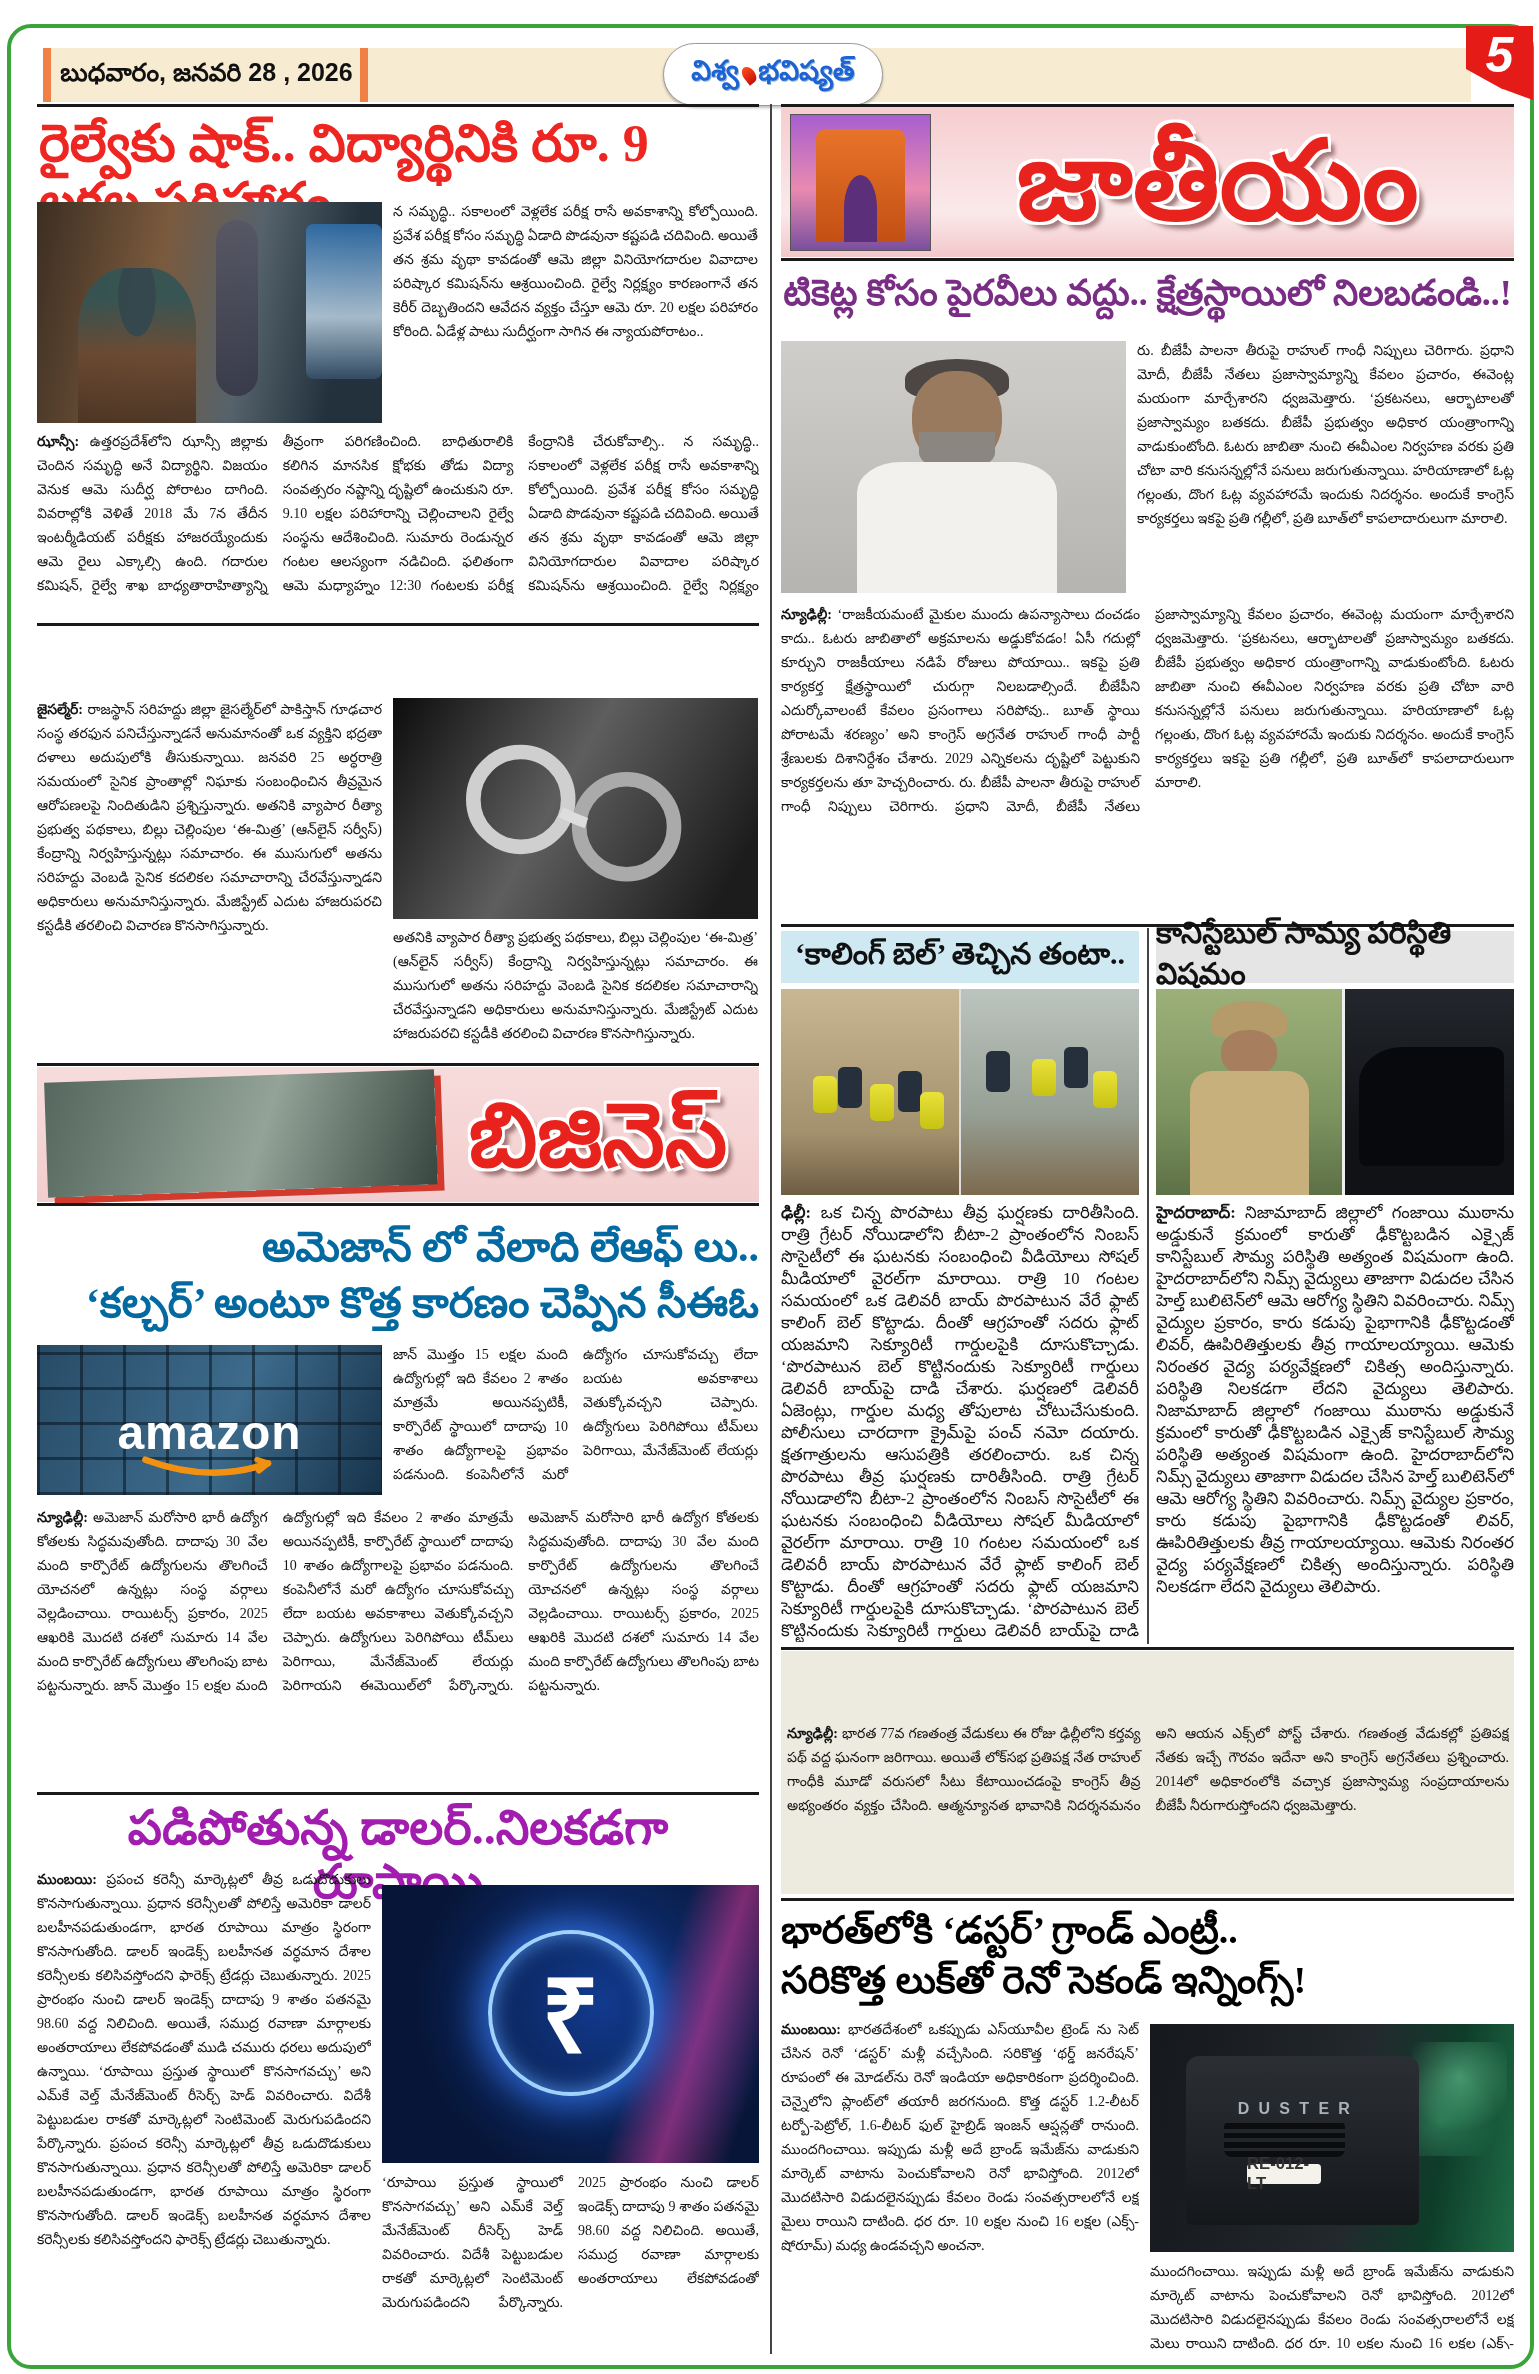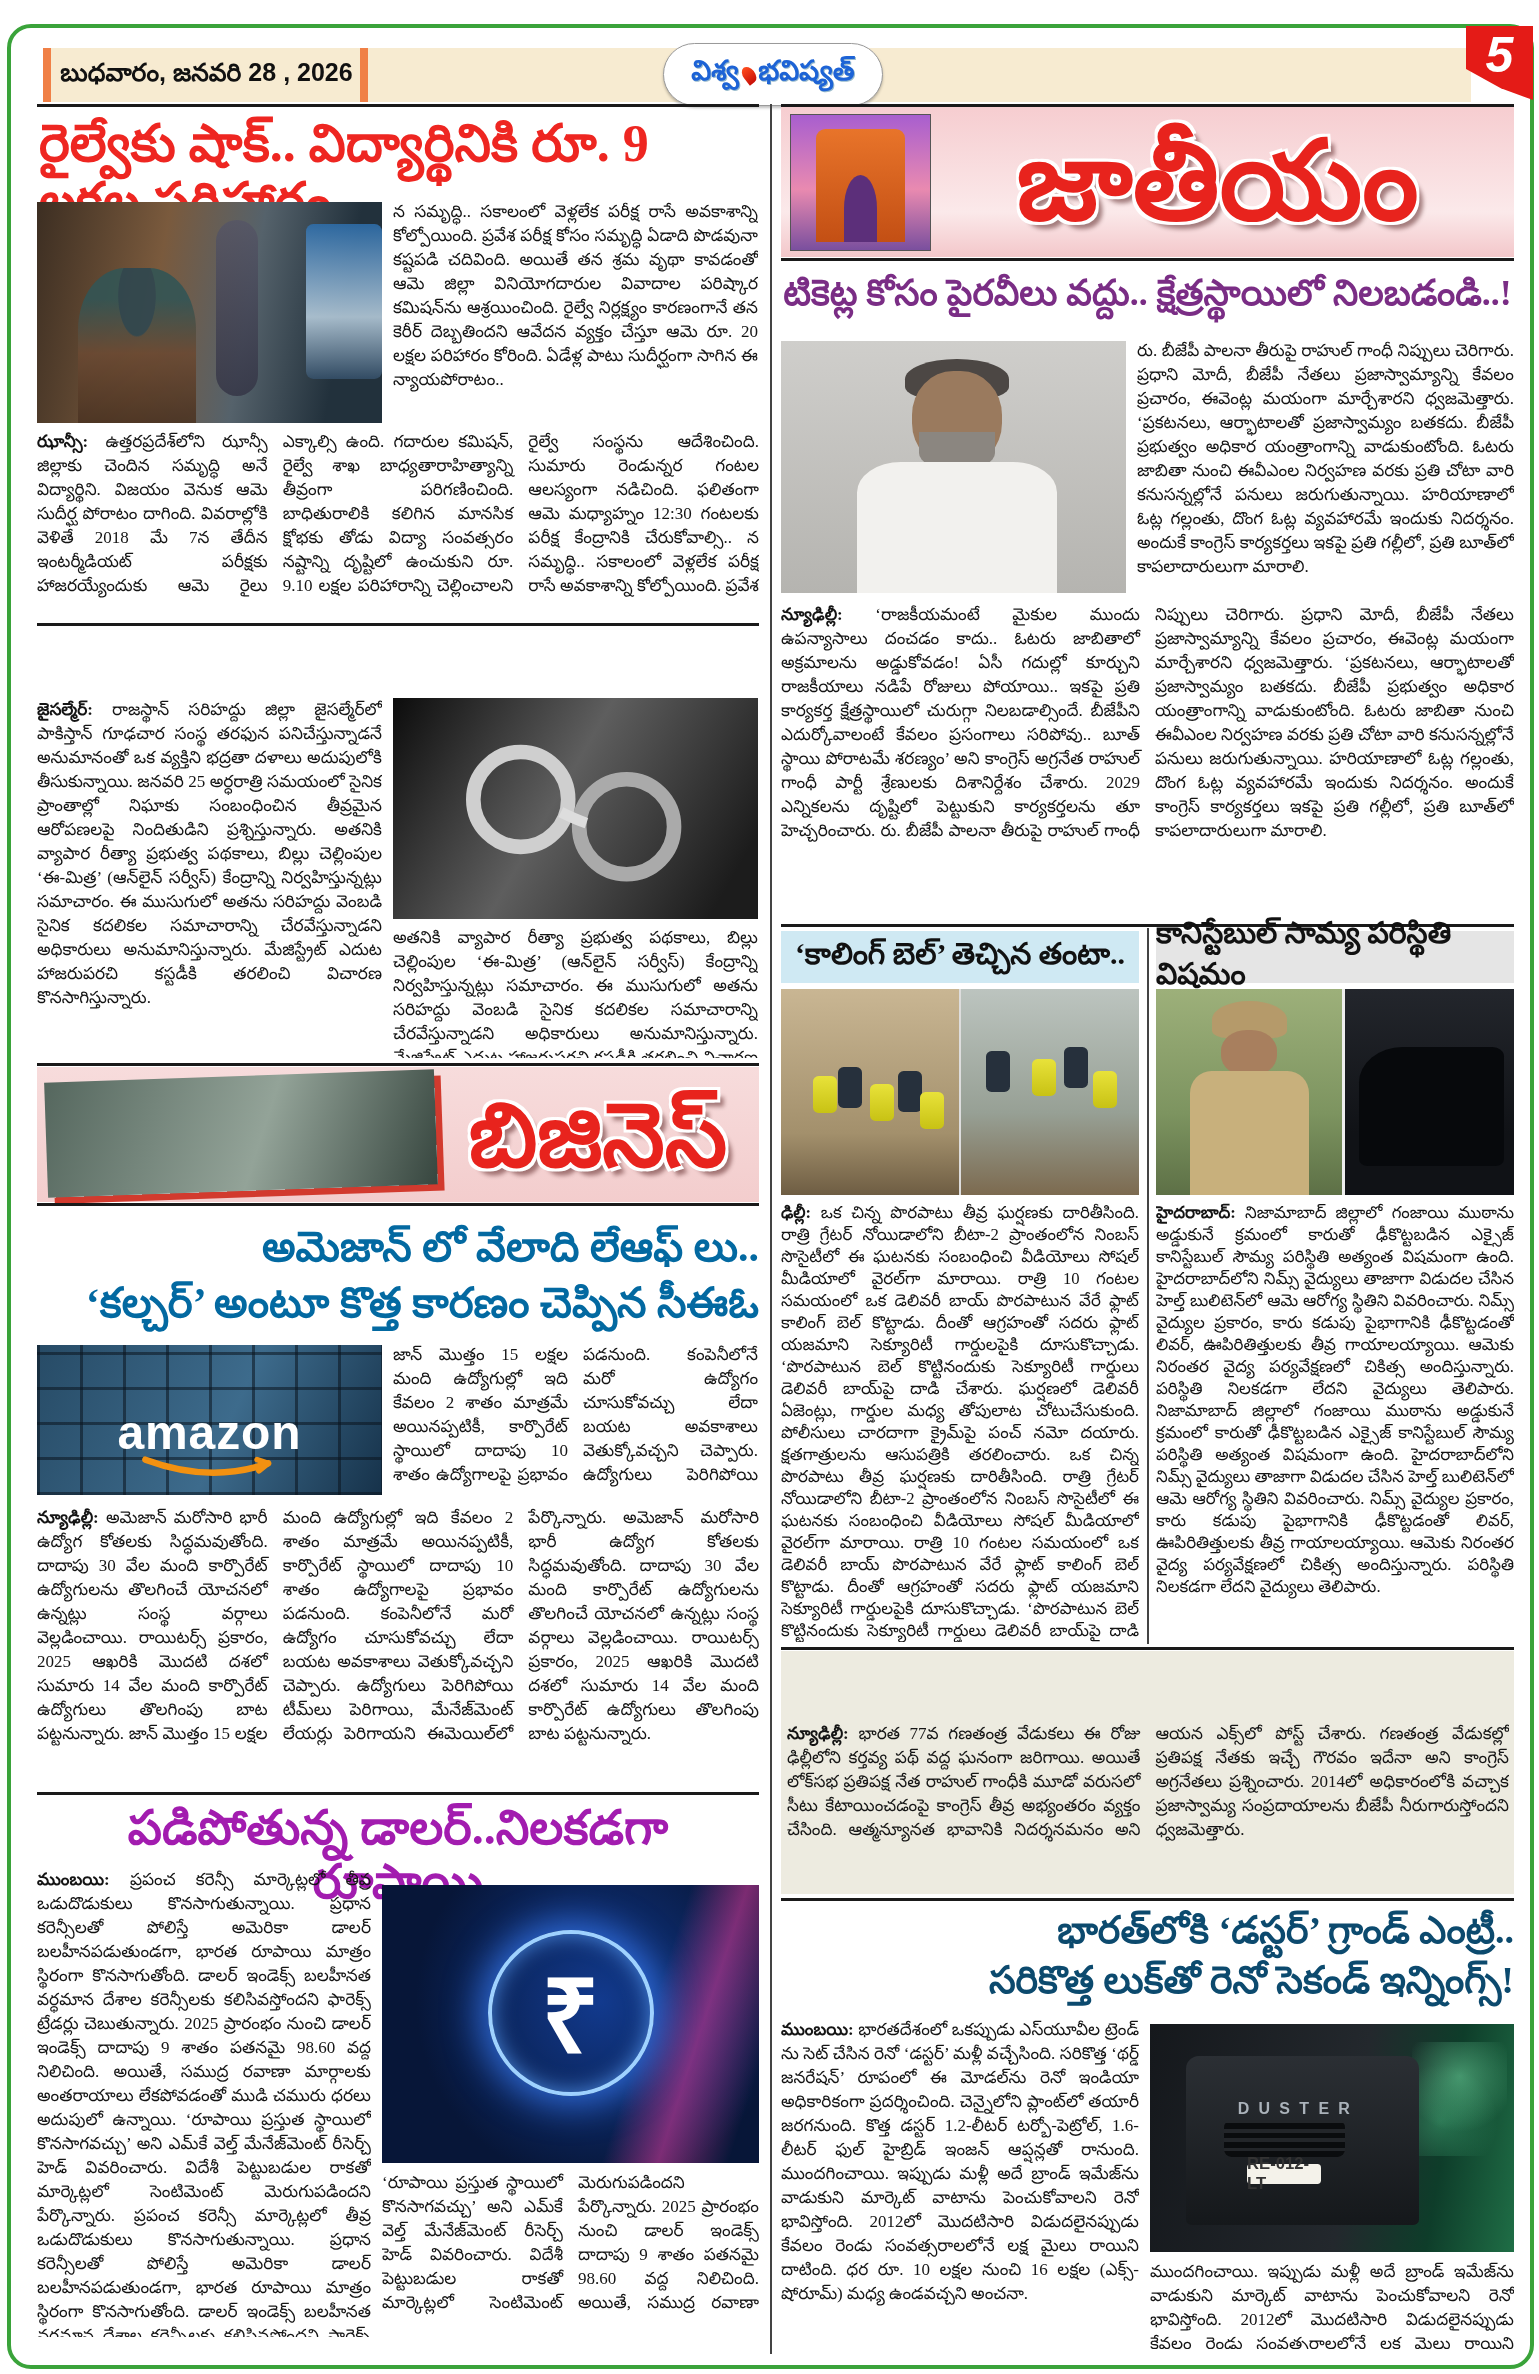--- a/index.html
+++ b/index.html
@@ -28,29 +28,29 @@
   .hdiv{position:absolute;height:2.8px;background:#1a1a1a;}
   .vdiv{position:absolute;width:1.9px;background:#444;}
   
   .hl{position:absolute;font-weight:bold;line-height:1.12;}
   .hl-red{color:#ee2621;font-size:52px;}
   .hl-blue{color:#2023c8;font-size:42px;}
   .hl-purple{color:#7a2d85;font-size:36px;text-align:center;}
   .hl-magenta{color:#0369a1;font-size:42px;text-align:right;}
   .hl-pink{color:#a21caf;font-size:48px;text-align:center;}
   .hl-deeppurple{color:#562a84;font-size:41px;}
-  .hl-maroon{color:#0c4a6e;font-size:38px;text-align:right;}
+  .hl-maroon{color:#000000;font-size:38px;text-align:left;}
   .subhl{position:absolute;height:52px;display:flex;align-items:center;justify-content:center;
          font-weight:bold;font-size:30px;color:#111;}
   
   .banner{position:absolute;}
   .banner-text{font-family:"Liberation Sans",sans-serif;font-weight:bold;color:#e8231d;
     text-shadow:-2.8px -2.8px 0 #fff,2.8px -2.8px 0 #fff,-2.8px 2.8px 0 #fff,2.8px 2.8px 0 #fff,6.5px 7.4px 4.6px rgba(60,0,0,.45);}
   
-  .body{position:absolute;font-size:17px;line-height:24px;text-align:justify;overflow:hidden;color:#141414;}
+  .body{position:absolute;font-size:14px;line-height:24px;text-align:justify;overflow:hidden;color:#141414;}
   .body b{font-weight:bold;}
   .cols2{column-count:2;column-gap:15px;}
   .cols3{column-count:3;column-gap:15px;}
   .sm{font-size:16.7px;line-height:22px;}
   
   .photo{position:absolute;overflow:hidden;}
   .ph-rail{background:linear-gradient(100deg,#3c2e22 0%,#7a5a3d 35%,#55626b 60%,#22313c 85%);}
   .ph-rail .fig1{position:absolute;left:12%;bottom:0;width:34%;height:70%;
      background:radial-gradient(ellipse at 50% 18%,#2e4750 22%,transparent 23%),
                 linear-gradient(#355 20%,#6b4a33 55%,#4b3423);border-radius:40% 40% 0 0;opacity:.9;}

